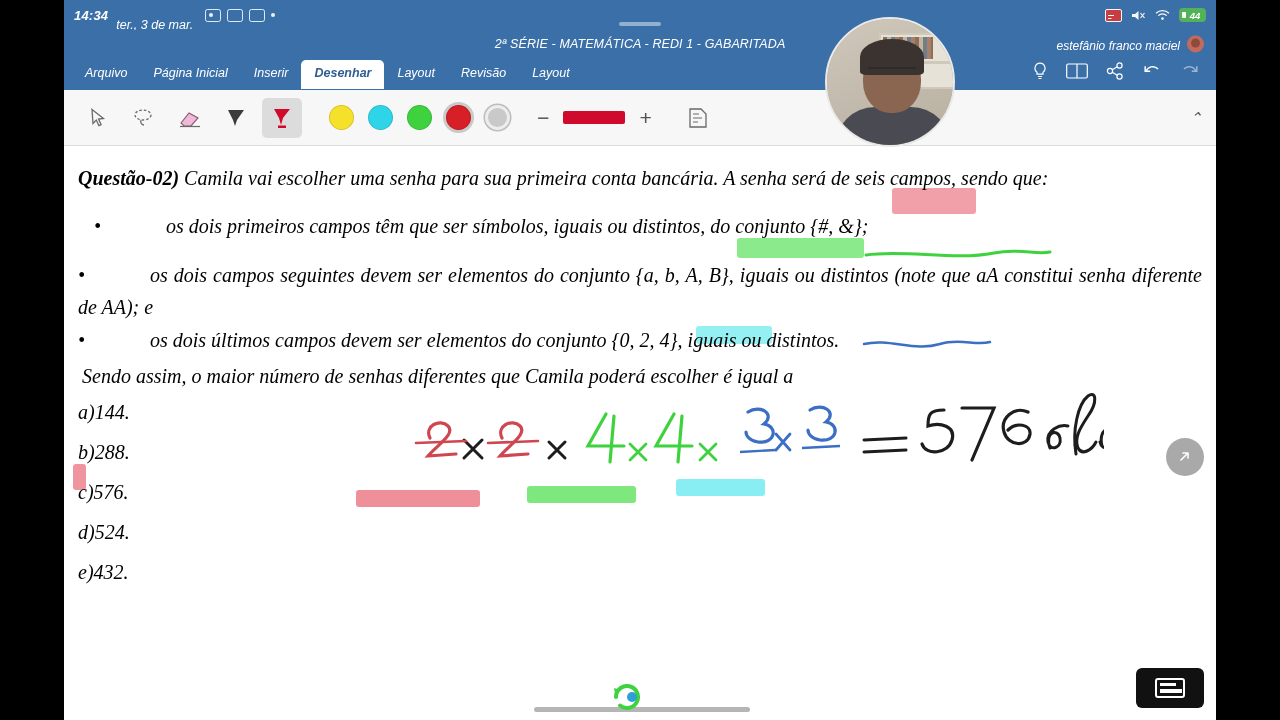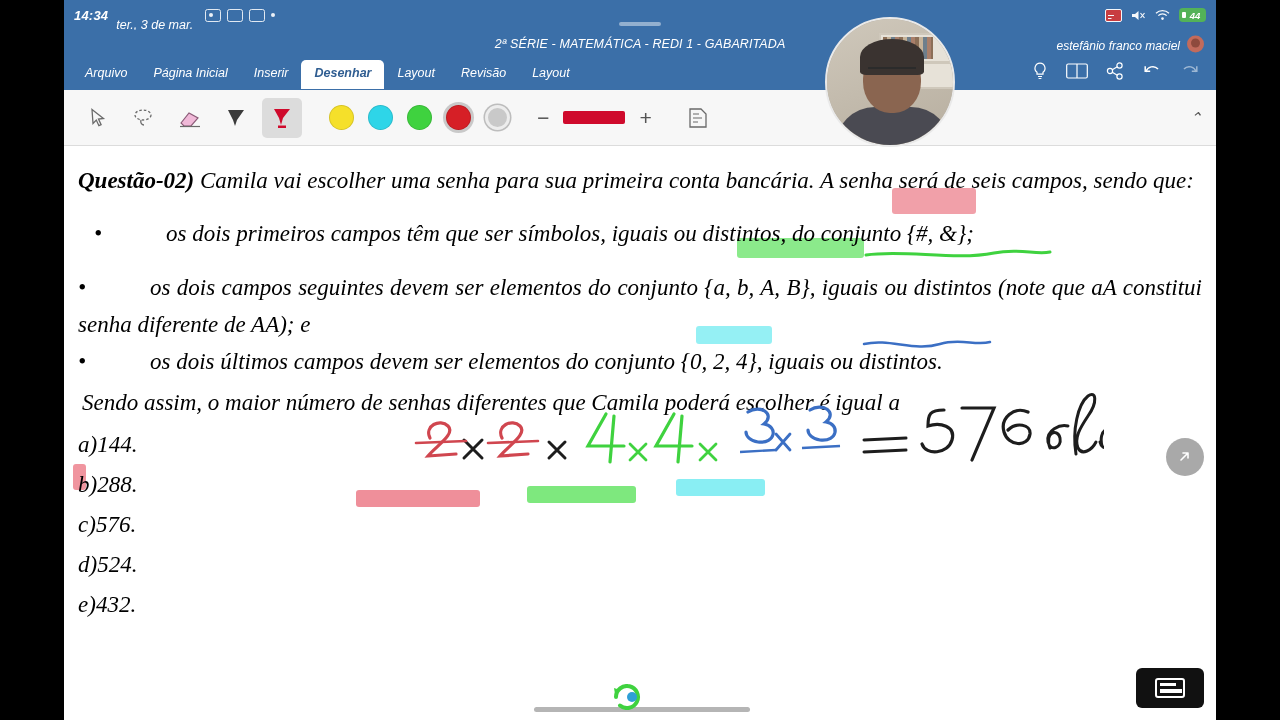--- a/index.html
+++ b/index.html
@@ -187,21 +187,21 @@
   }
   .page {
     position: absolute; left: 0; top: 0; right: 0; bottom: 0;
     background: #fff;
     padding: 16px 14px 0 14px;
   }
   .side-rule-l { position: absolute; left: 0; top: 0; bottom: 0; width: 4px; background: #f1f1f1; border-right: 1px solid #e3e3e3; }
   .side-rule-r { position: absolute; right: 0; top: 0; bottom: 0; width: 4px; background: #f1f1f1; border-left: 1px solid #e3e3e3; }
   .doc-text {
     font-family: "Liberation Serif", serif;
-    font-size: 23px;
+    font-size: 20px;
     color: #000;
     line-height: 1.62;
     text-align: justify;
     position: relative;
     z-index: 2;
   }
   .q-label { font-weight: bold; }
   .bullet { display: inline-block; width: 72px; }
   .optlist { margin-top: 2px; }
   .optrow { display: flex; align-items: baseline; height: 40px; }

